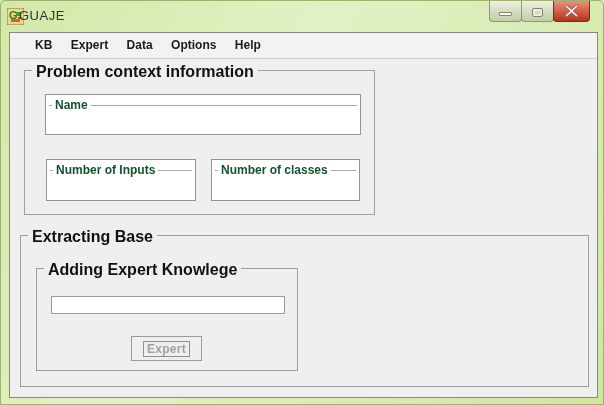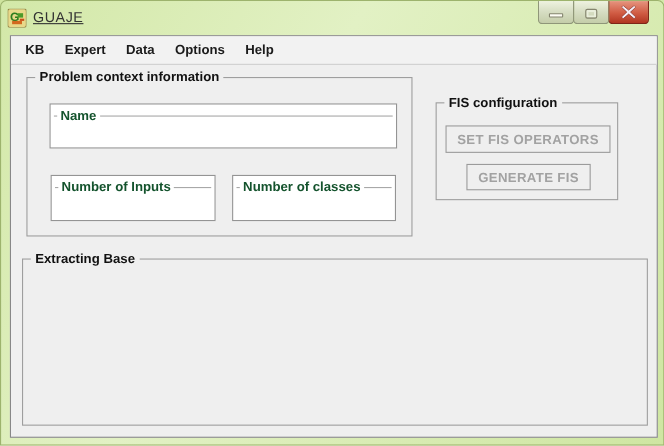--- a/index.html
+++ b/index.html
@@ -14,22 +14,22 @@
     position:absolute; left:0; top:0; width:604px; height:405px;
     background:linear-gradient(120deg,#d3e8a8 0%,#e2f1c4 40%,#cfe6a2 100%);
     border:1px solid #9db36d;
     border-radius:6px 6px 0 0;
   }
 
   
   .titlebar { position:absolute; left:0; top:0; right:0; height:31px; }
   .app-icon { position:absolute; left:6px; top:7px; width:17px; height:17px; }
   .win-title {
-    position:absolute; left:29px; top:7px;
-    font-size:13px; color:#333; letter-spacing:0.5px;text-decoration:underline;
+    position:absolute; left:18px; top:7px;
+    font-size:13px; color:#333; letter-spacing:0.5px;
   }
   .controls { position:absolute; top:0; right:13px; height:22px; display:flex; }
   .wbtn {
     width:33px; height:21px; position:relative;
     background:linear-gradient(180deg,#eef2e0 0%,#d6ddc2 50%,#c4cda9 100%);
     border:1px solid #8f9679; border-top:none;
     border-radius:0 0 4px 4px;
     margin-left:-1px;
     display:flex; align-items:center; justify-content:center;
     cursor:default;
@@ -43,35 +43,35 @@
   .glyph-max { width:11px; height:9px; border:1px solid #84846e; border-radius:2px; background:transparent; box-shadow:inset 0 0 0 2px #e9eedb; margin-top:2px; }
 
   
   .client {
     position:absolute; left:8px; top:31px; width:589px; height:366px;
     background:#efefef; border:1px solid #878787;
   }
   .menubar {
     position:absolute; left:0; top:0; right:0; height:26px;
     background:#f2f2f2; border-bottom:1px solid #cfcfcf;
-    padding-left:6px;
+    padding-left:18px;
   }
   .menu-item {
     display:inline-block; padding:5px 7px 0 7px;
     font-size:12px; font-weight:bold; color:#1b1b1b; height:25px;
     cursor:default;
   }
   .content { position:absolute; left:0; top:26px; right:0; bottom:0; }
 
   
   .group { position:absolute; border:1px solid #9e9e9e; }
   .gtitle {
     position:absolute; top:-8px; left:7px;
     background:#efefef; padding:0 4px;
-    font-size:12px; font-weight:bold; color:#111; white-space:nowrap;
+    font-size:16px; font-weight:bold; color:#111; white-space:nowrap;
   }
 
   
   .tfield { position:absolute; background:#ffffff; border:1px solid #949494; }
   .tfield::before {
     content:""; position:absolute; left:3px; right:3px; top:10px;
     border-top:1px solid #a8a8a8;
   }
   .ftitle {
     position:absolute; top:3px; left:6px; z-index:2;
@@ -154,27 +154,29 @@
           <span class="ftitle">Number of Inputs</span>
           <input value="" style="">
         </div>
 
         <div class="tfield" style="left:186px; top:88px; width:149px; height:42px;">
           <span class="ftitle">Number of classes</span>
           <input value="" style="">
         </div>
       </div>
 
-      <div class="group" style="left:386px; top:34px; width:166px; height:89px;">
-        <span class="gtitle">FIS configuration</span>
-        <button class="jbtn" style="left:8px; top:20px; width:150px; height:25px;">SET FIS OPERATORS</button>
-        <button class="jbtn" style="left:27px; top:55px; width:113px; height:24px;">GENERATE FIS</button>
-      </div>
 
       <div class="group" style="left:10px; top:176px; width:569px; height:152px;">
         <span class="gtitle">Extracting Base</span>
 
+        <div class="group" style="left:15px; top:32px; width:262px; height:103px;">
+          <span class="gtitle">Adding Expert Knowlege</span>
+          <input class="jtext" style="left: 14px; top: 27px; width: 234px; height: 18px;" value="">
+          <button class="jbtn" style="left:94px; top:67px; width:71px; height:25px;">
+            <span class="focus-ring">Expert</span>
+          </button>
+        </div>
 
       </div>
 
     </div>
   </div>
 </div>
 
 </body></html>

